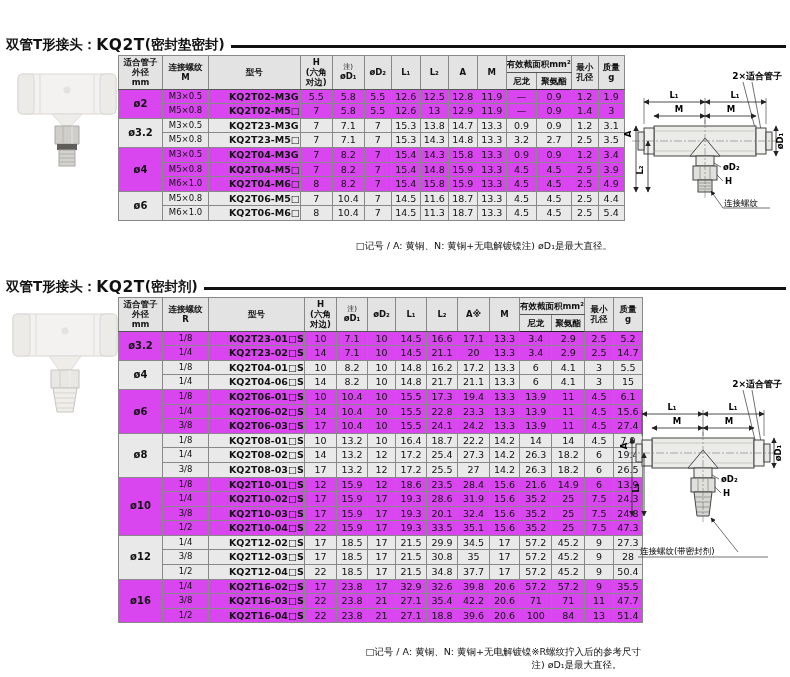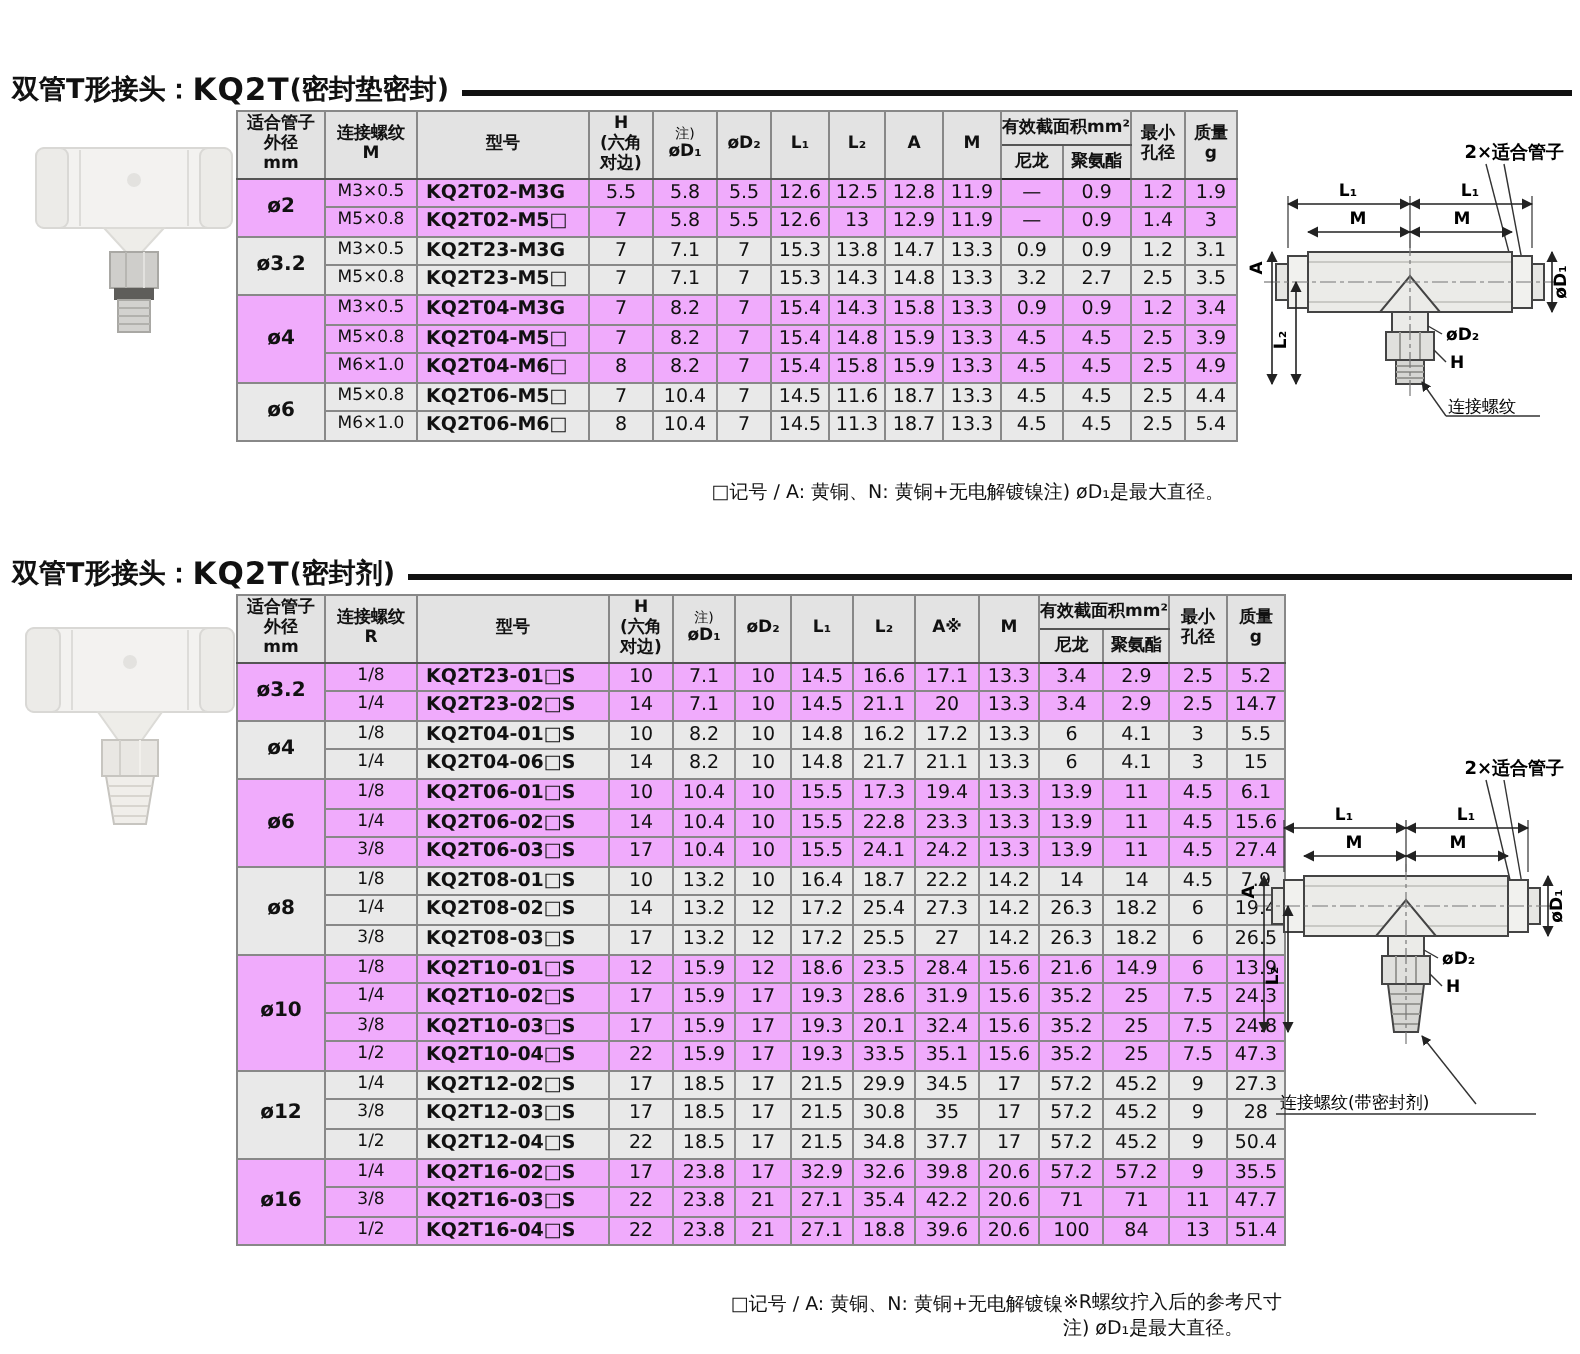--- a/index.html
+++ b/index.html
@@ -14,27 +14,27 @@
                 letter-spacing:1px; padding:0 6px 3px 0; border-bottom:4px solid #000; }
 
   
   .sec-head { position:absolute; display:flex; align-items:center; width:780px; left:6px; }
   .sec-head .txt { white-space:nowrap; font-weight:bold; }
   .sec-head .pre, .sec-head .suf { font-size:13.5px; }
   .sec-head .mod { font-size:15.5px; letter-spacing:0.5px; }
   .sec-head .rule { flex:1; height:2.4px; background:#111; margin-left:6px; margin-top:3px; }
 
   
-  table { border-collapse:collapse; table-layout:fixed; background:#f0abfc; border:1.5px solid #222; }
+  table { border-collapse:collapse; table-layout:fixed; background:#d946ef; border:1.5px solid #222; }
   th,td { border:1px solid #888; text-align:center; white-space:nowrap; overflow:hidden; padding:0; }
   th { background:#e3e3e3; font-size:8.5px; font-weight:bold; line-height:1.2; padding:1px 0; }
   thead tr:first-child th { border-bottom-color:#555; }
   thead th { border-bottom:1px solid #222; }
   td { font-size:9.5px; height:13.6px; line-height:13.6px; }
-  td.model { font-weight:bold; text-align:left; padding-left:4px; }
+  td.model { font-weight:bold; text-align:left; padding-left:20px; }
   td.thread { font-size:8.5px; }
   td.size { font-weight:bold; font-size:10px; }
   tr.shade td { background:#e9e9e9; }
   tr.gtop td { border-top:1.2px solid #222; }
   .hsup { display:block; font-size:7px; font-weight:normal; line-height:1; }
 
   
   .fnrow { position:absolute; display:flex; justify-content:flex-end; font-size:9.5px; color:#111; }
   .fnrow .r { text-align:left; }
   .fnrow .r div { line-height:1.35; }

